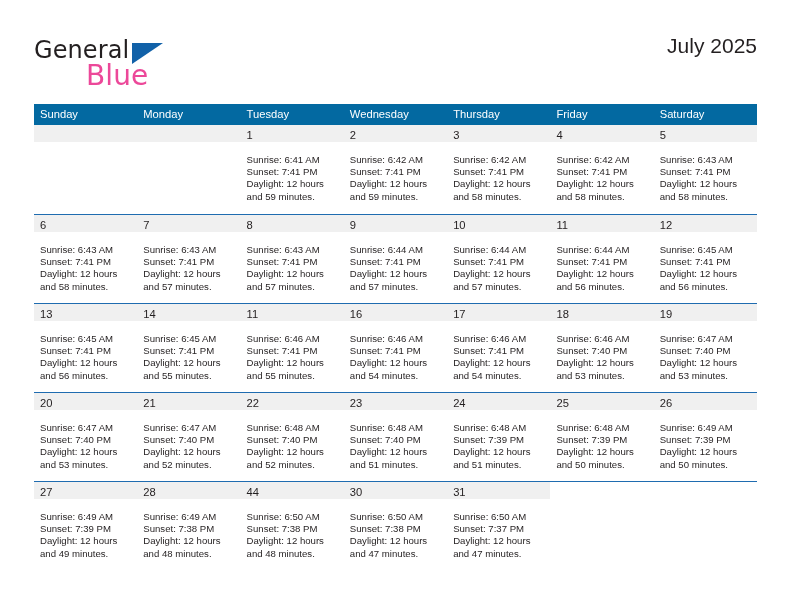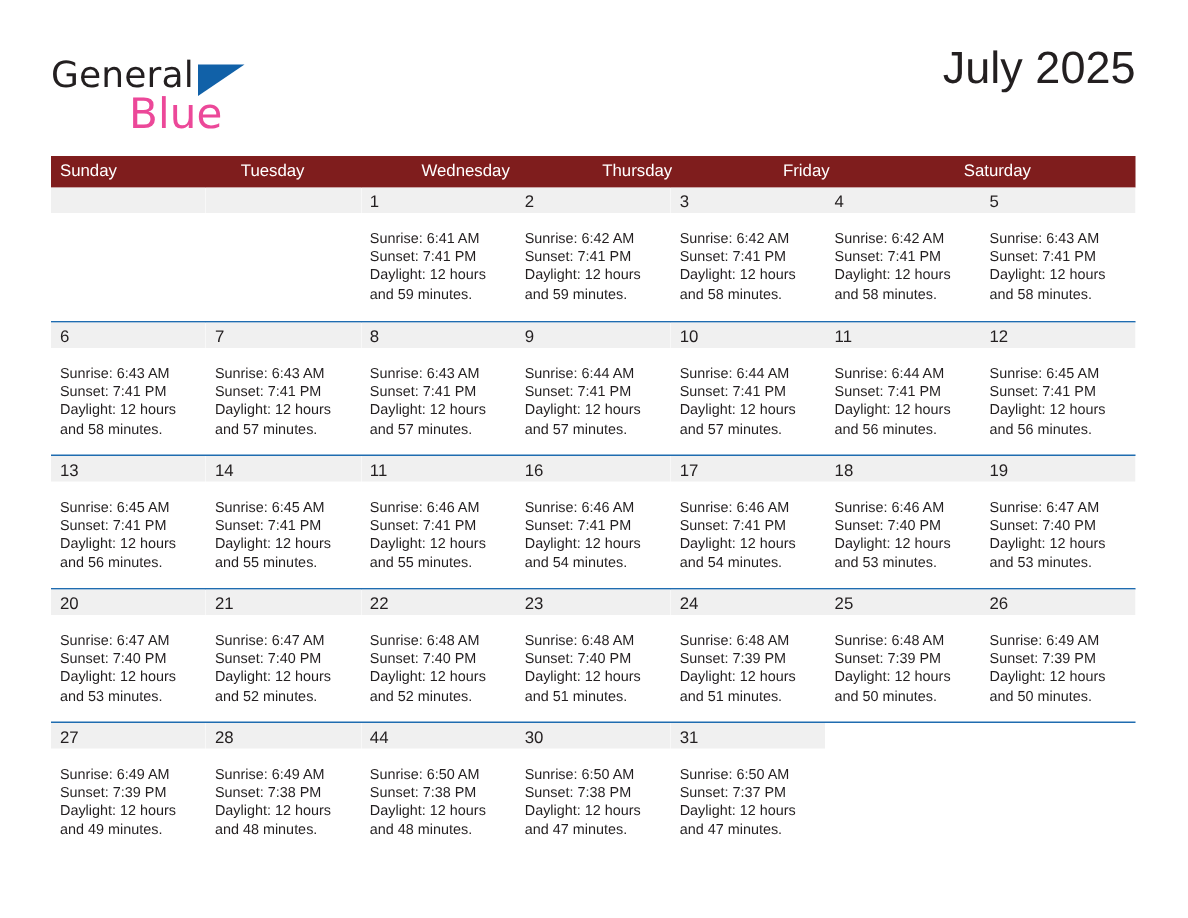--- a/index.html
+++ b/index.html
@@ -65,21 +65,21 @@
     border-bottom: 21px solid transparent;
   }
 
   .title-block {
     position: absolute;
     right: 0;
     top: 0;
     text-align: right;
   }
   .month-title {
-    font-size: 30px;
+    font-size: 21px;
     color: #231f20;
     line-height: 32px;
     font-weight: 400;
     white-space: nowrap;
   }
   .location-sub {
     font-size: 13.5px;
     color: #231f20;
     line-height: 20px;
     margin-top: 6px;
@@ -88,21 +88,21 @@
 
   
   .calendar {
     position: absolute;
     left: 34px;
     top: 104px;
     width: 723px;
   }
   .weekday-row {
     display: flex;
-    background: #7f1d1d;
+    background: #0369a1;
     height: 21px;
   }
   .weekday {
     flex: 1 1 0;
     color: #ffffff;
     font-size: 11.2px;
     line-height: 21px;
     padding-left: 6px;
     box-sizing: border-box;
     white-space: nowrap;
@@ -166,20 +166,21 @@
 
     <div class="title-block">
       <div class="month-title">July 2025</div>
     </div>
 
   </div>
 
   <div class="calendar">
     <div class="weekday-row">
       <div class="weekday">Sunday</div>
+      <div class="weekday">Monday</div>
       <div class="weekday">Tuesday</div>
       <div class="weekday">Wednesday</div>
       <div class="weekday">Thursday</div>
       <div class="weekday">Friday</div>
       <div class="weekday">Saturday</div>
     </div>
 
     <div id="weeks-container">
         <div class="week-row">
           <div class="day-cell empty">

